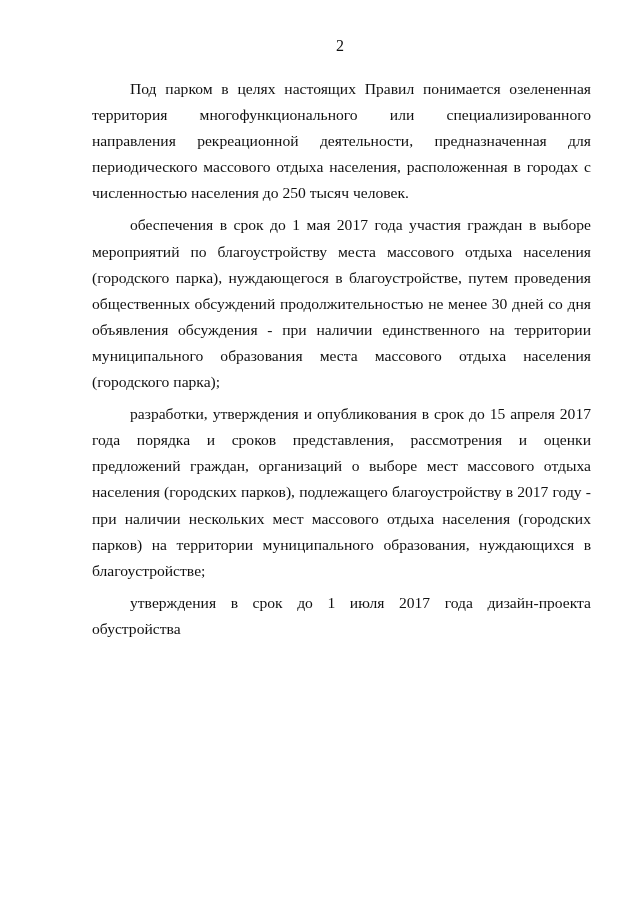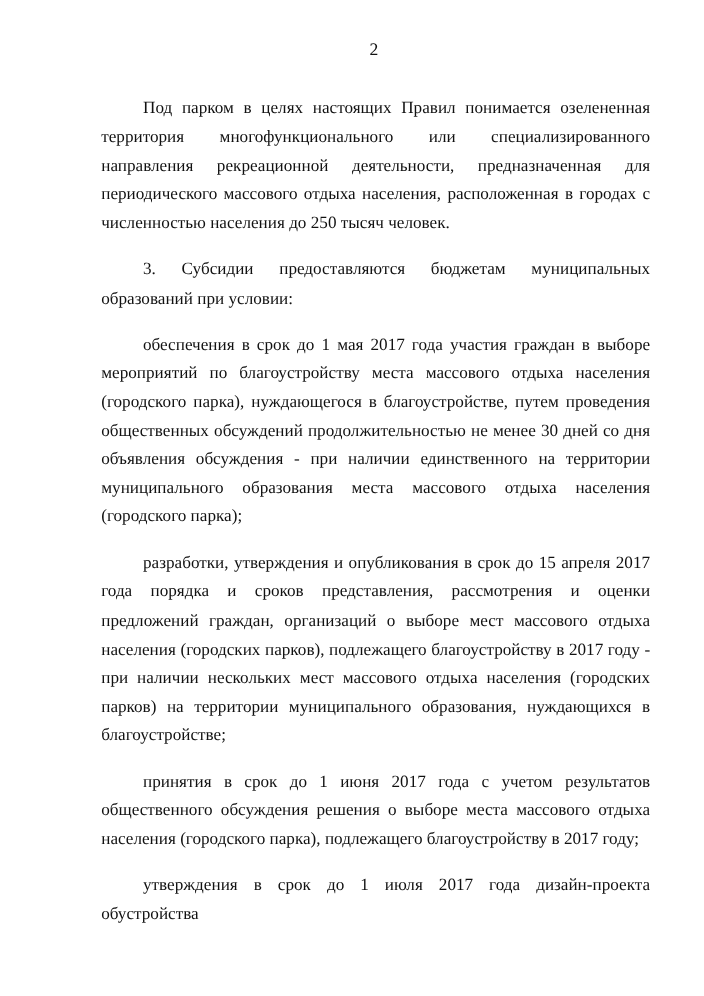--- a/index.html
+++ b/index.html
@@ -14,29 +14,27 @@
     text-align: center; font-size: 16px; line-height: 20px;
     padding-left: 40px; box-sizing: border-box;
   }
   .body-text {
     position: absolute; left: 92px; top: 70px; width: 499px;
     font-size: 15.6px; line-height: 26.1px;
     text-align: justify;
   }
   .body-text p { margin: 0; text-indent: 0; }
   .body-text p.indent { text-indent: 38px; }
-  .body-text p.para-gap { margin-top: 16px; }
+  .body-text p.para-gap { margin-top: 6px; }
 </style>
 </head>
 <body>
 
 <div class="page">
   <div class="page-number">2</div>
 
   <div class="body-text">
     <p class="indent para-gap">Под парком в целях настоящих Правил понимается озелененная территория многофункционального или специализированного направления рекреационной деятельности, предназначенная для периодического массового отдыха населения, расположенная в городах с численностью населения до 250 тысяч человек.</p>
-    <p class="indent para-gap">3. Субсидии предоставляются бюджетам муниципальных образований при условии:</p>
     <p class="indent para-gap">обеспечения в срок до 1 мая 2017 года участия граждан в выборе мероприятий по благоустройству места массового отдыха населения (городского парка), нуждающегося в благоустройстве, путем проведения общественных обсуждений продолжительностью не менее 30 дней со дня объявления обсуждения - при наличии единственного на территории муниципального образования места массового отдыха населения (городского парка);</p>
     <p class="indent para-gap">разработки, утверждения и опубликования в срок до 15 апреля 2017 года порядка и сроков представления, рассмотрения и оценки предложений граждан, организаций о выборе мест массового отдыха населения (городских парков), подлежащего благоустройству в 2017 году - при наличии нескольких мест массового отдыха населения (городских парков) на территории муниципального образования, нуждающихся в благоустройстве;</p>
-    <p class="indent para-gap">принятия в срок до 1 июня 2017 года с учетом результатов общественного обсуждения решения о выборе места массового отдыха населения (городского парка), подлежащего благоустройству в 2017 году;</p>
     <p class="indent para-gap">утверждения в срок до 1 июля 2017 года дизайн-проекта обустройства</p>
   </div>
 </div>
 
 </body></html>

